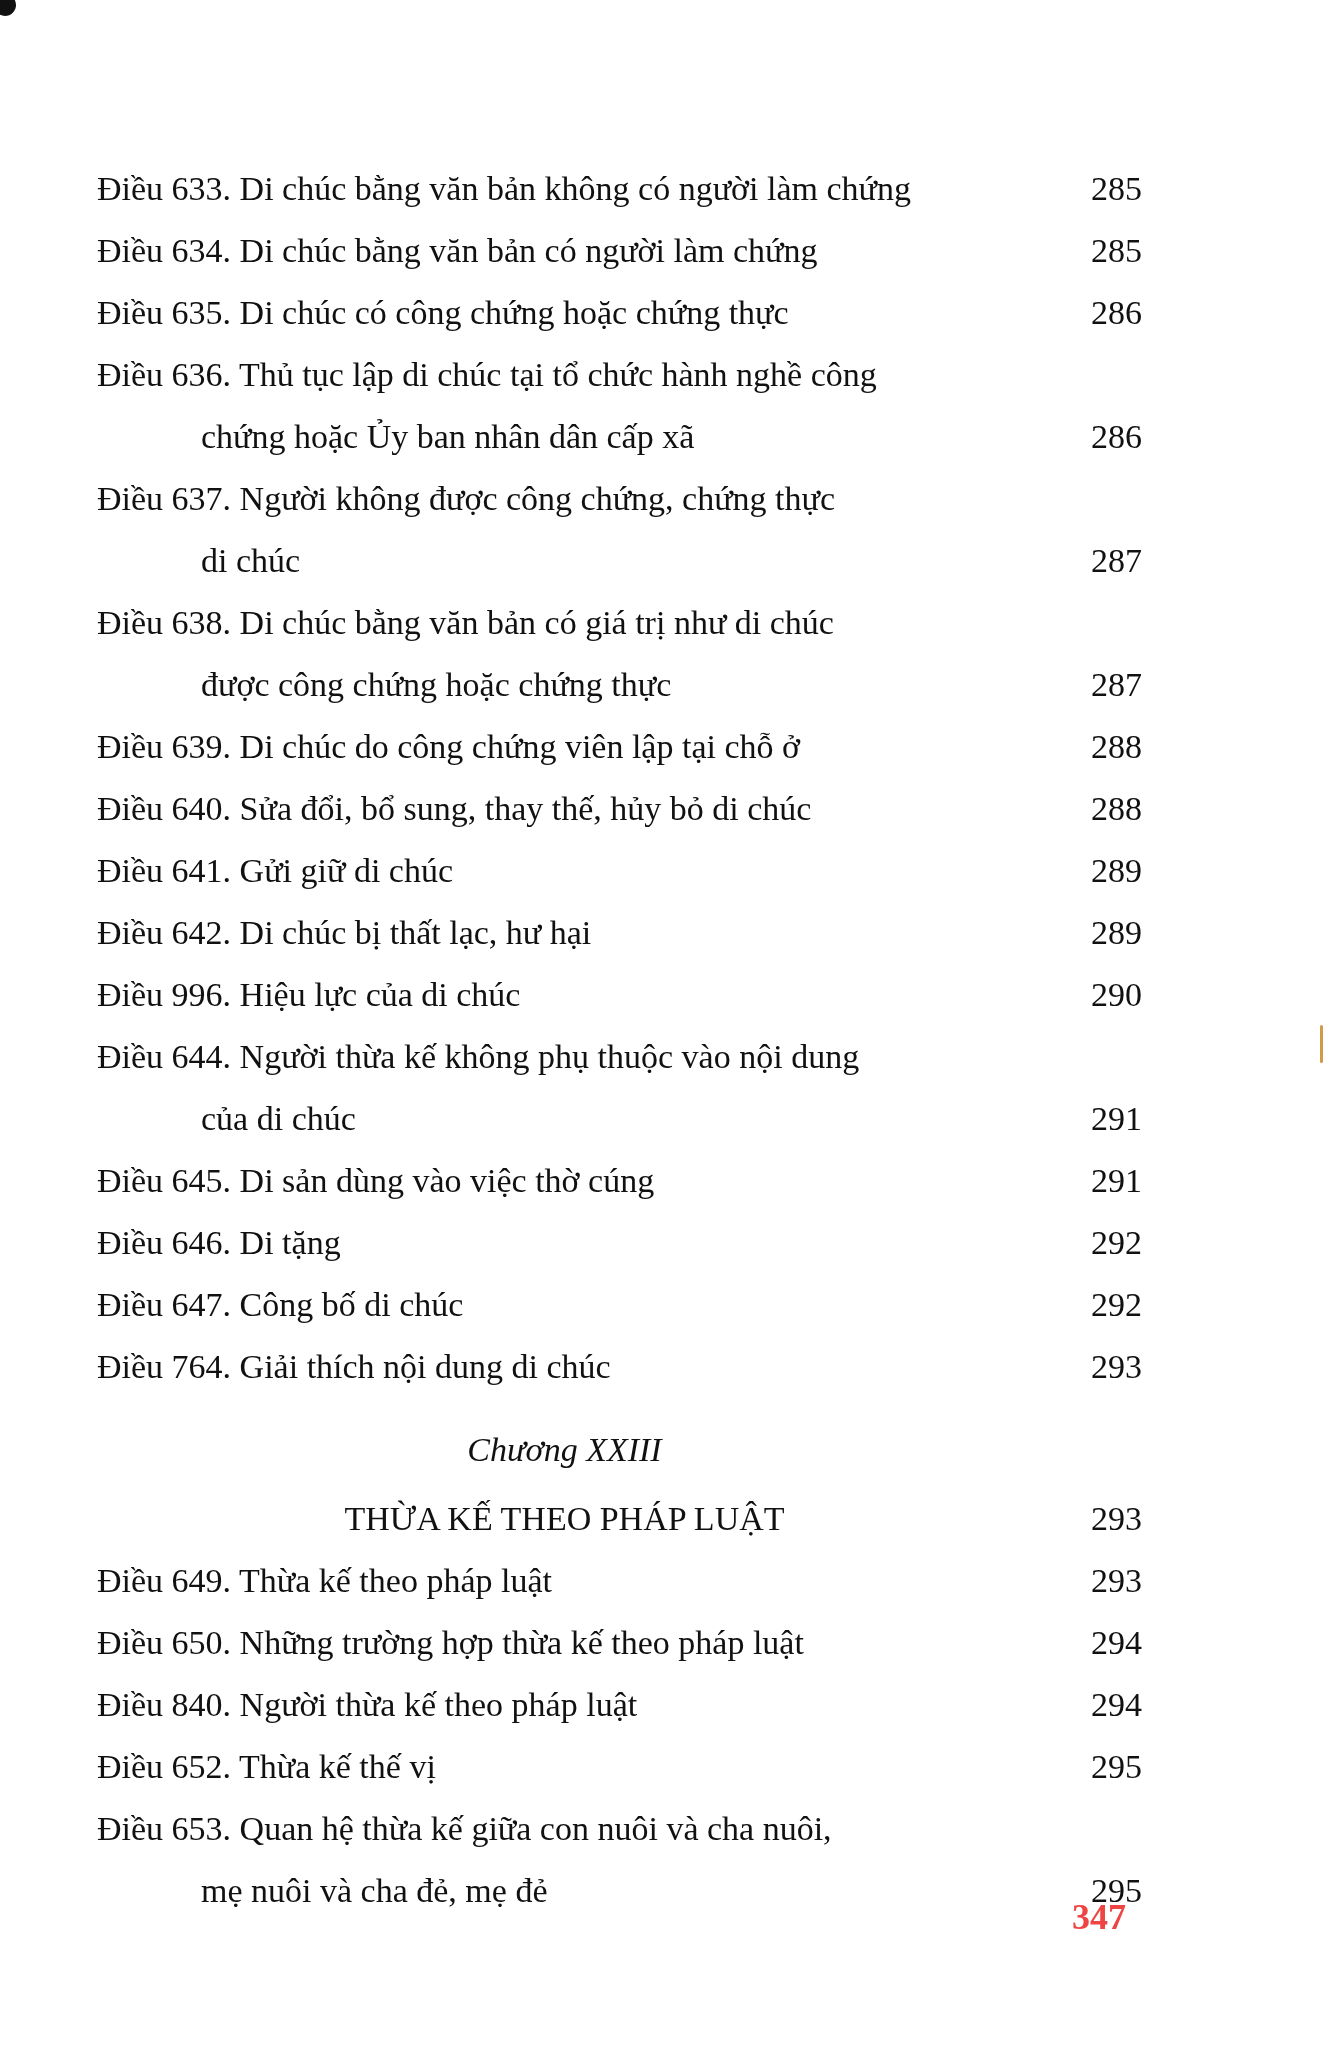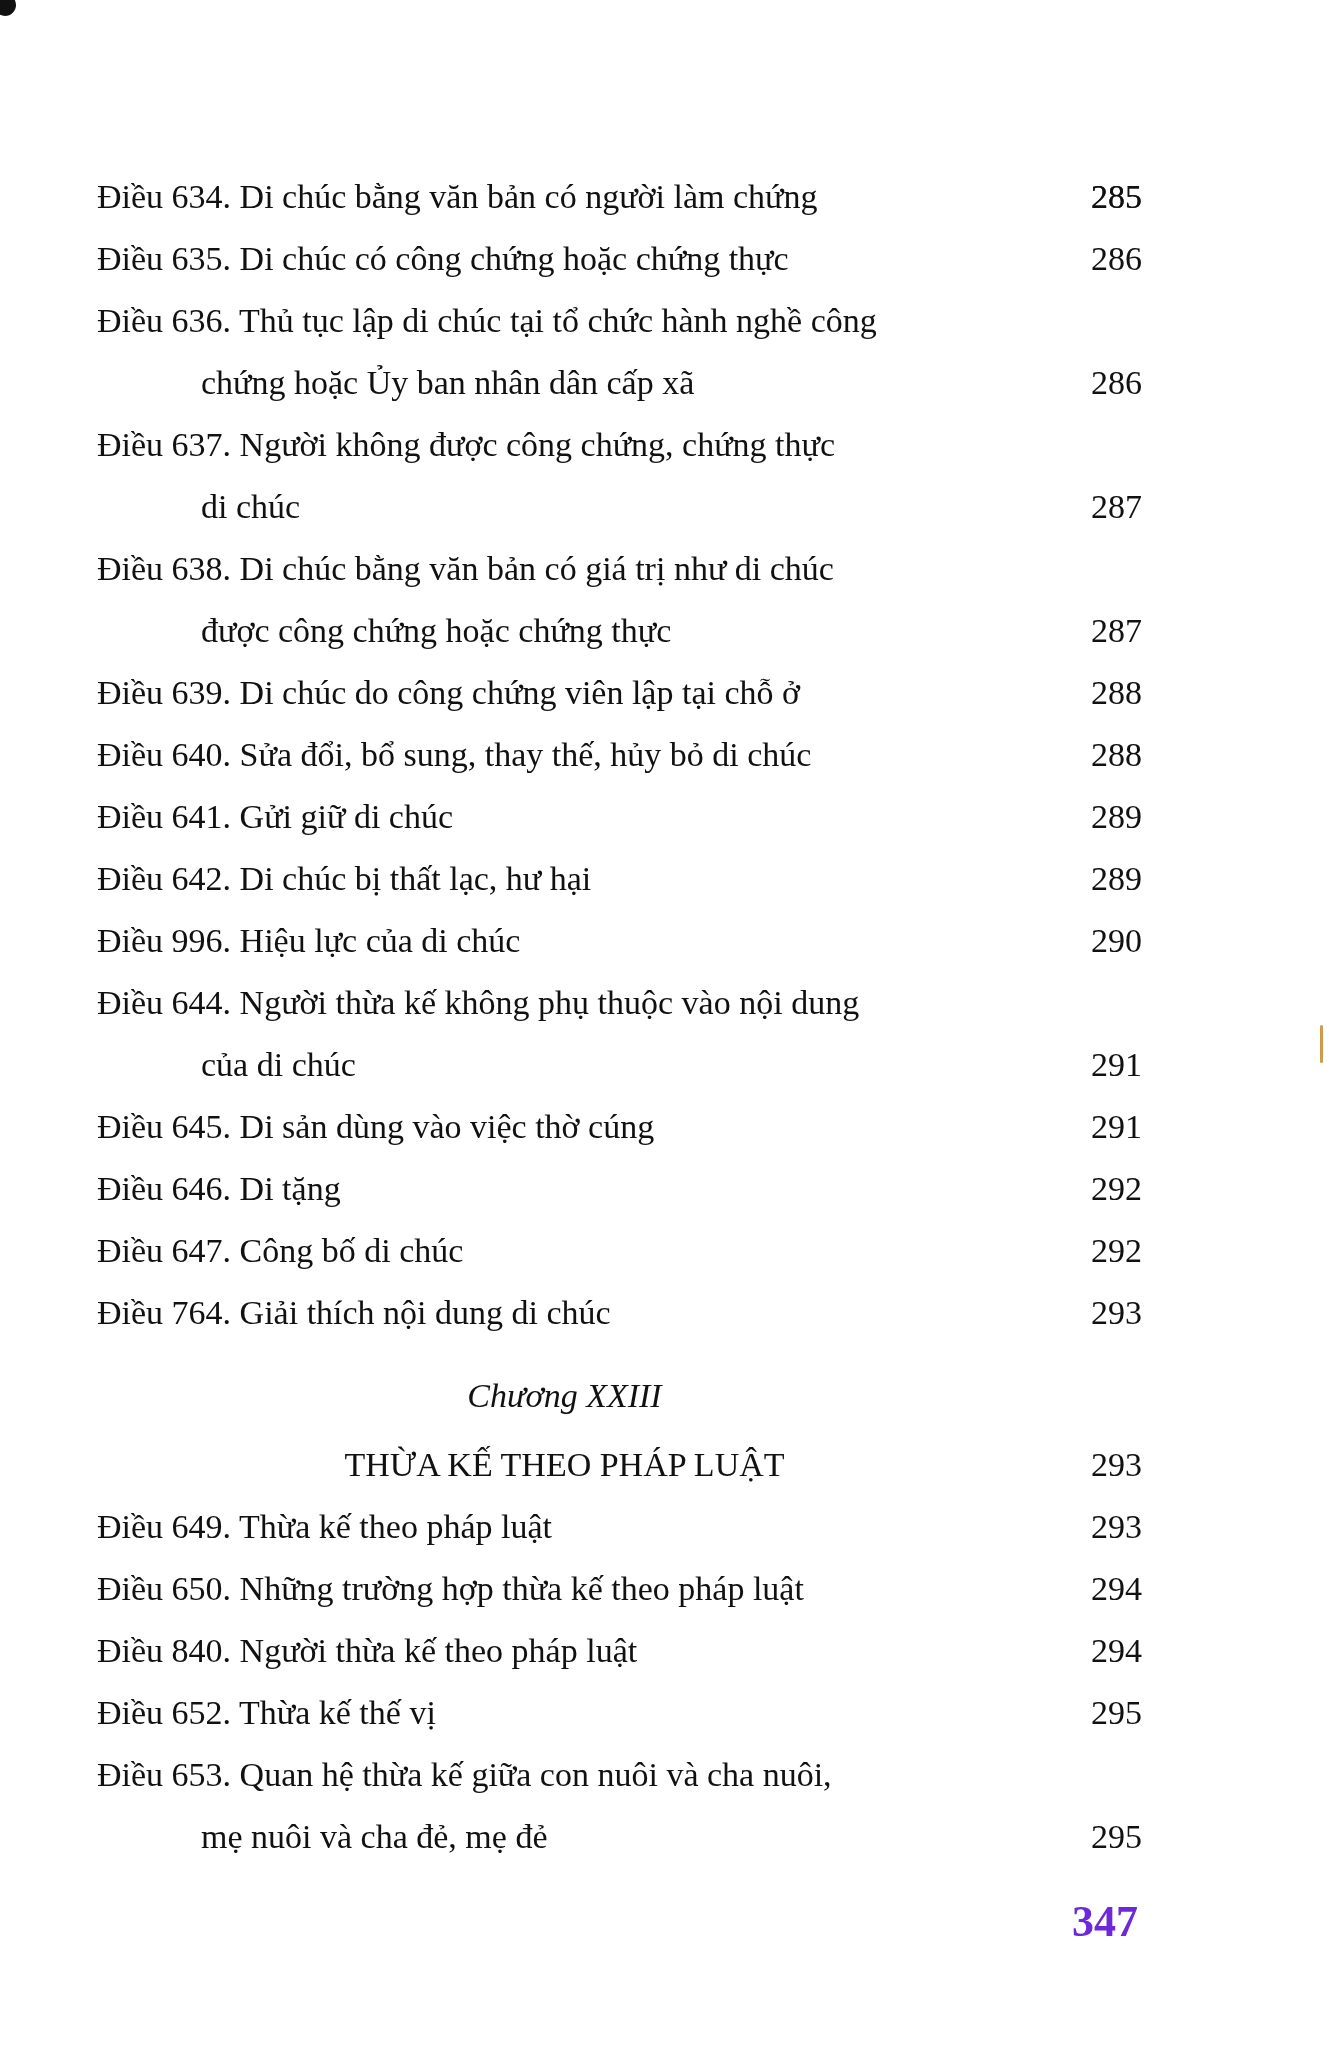--- a/index.html
+++ b/index.html
@@ -91,34 +91,35 @@
       position: absolute;
       right: 0;
       bottom: 0;
       font-size: 34px;
       line-height: 54px;
     }
     .folio {
       position: absolute;
       left: 1072px;
       top: 1896px;
-      font-size: 44px;
+      font-size: 36px;
       font-weight: bold;
-      color: #6d28d9;
+      color: #ef4444;
     }
   </style>
 </head>
 <body>
 
 <div class="corner-mark"></div>
 <div class="edge-mark"></div>
 
 <div class="toc">
   <div id="part1">
       <div class="entry single">
+        <span class="title-line">Điều 633. Di chúc bằng văn bản không có người làm chứng</span>
         <span class="page">285</span>
       </div>
       <div class="entry single">
         <span class="title-line">Điều 634. Di chúc bằng văn bản có người làm chứng</span>
         <span class="page">285</span>
       </div>
       <div class="entry single">
         <span class="title-line">Điều 635. Di chúc có công chứng hoặc chứng thực</span>
         <span class="page">286</span>
       </div>

